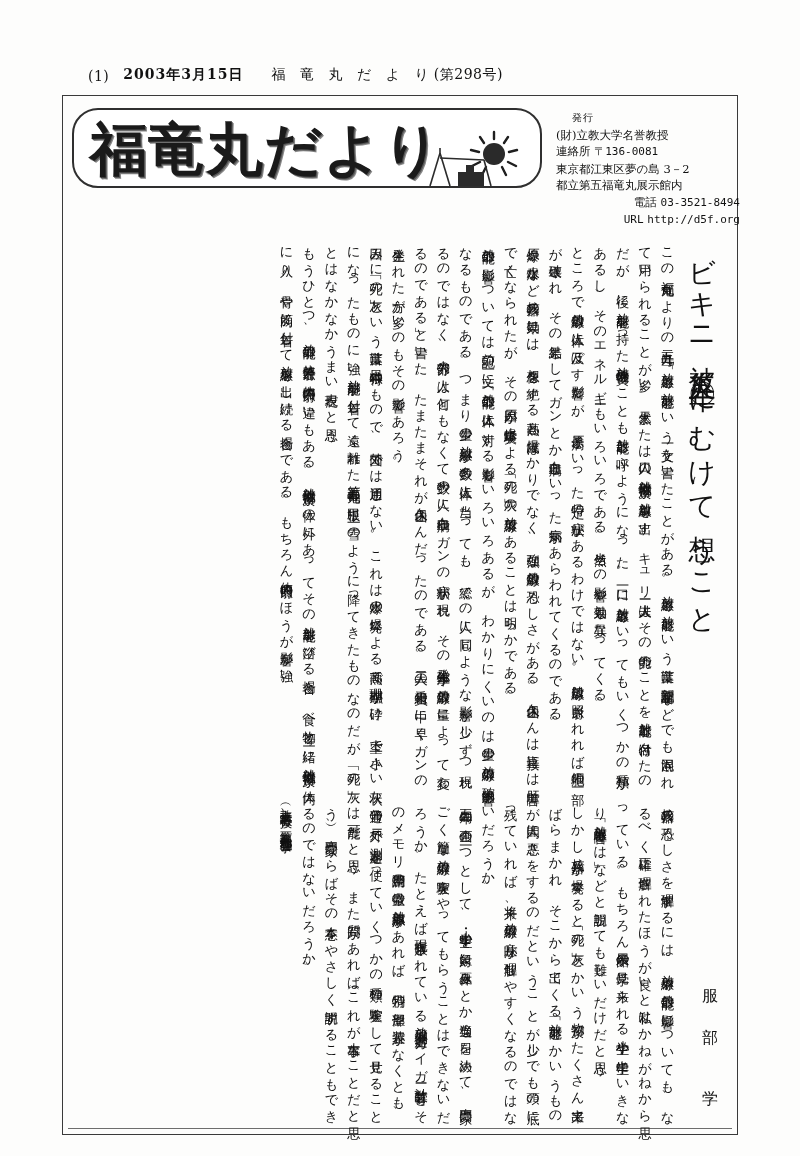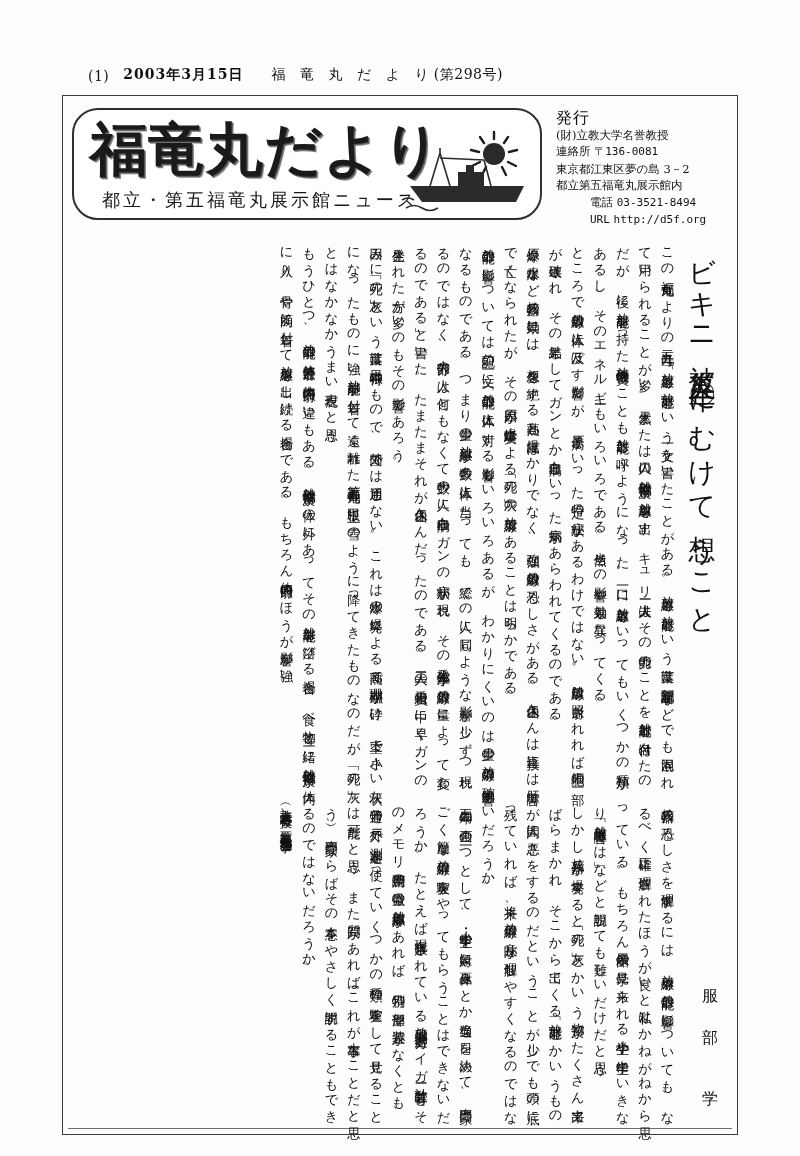--- a/index.html
+++ b/index.html
@@ -59,21 +59,21 @@
     border-right: none;
     box-sizing: border-box;
   }
 
   
   #masthead {
     position: absolute;
     left: 72px;
     top: 108px;
     width: 470px;
-    height: 112px;
+    height: 80px;
     border: 2px solid #2f2f2f;
     border-radius: 26px;
     box-sizing: border-box;
     background: #fff;
     overflow: hidden;
   }
   #masthead-title {
     position: absolute;
     left: 16px;
     top: 2px;
@@ -107,22 +107,22 @@
   #publisher {
     position: absolute;
     left: 556px;
     top: 110px;
     width: 184px;
     font-size: 11.5px;
     line-height: 16.5px;
     color: #111;
     white-space: nowrap;
   }
-  #publisher .pub-head { font-size: 16px; letter-spacing: 1px; }
-  #publisher .pub-indent { padding-left: 34px; }
+  #publisher .pub-head { font-size: 10px; letter-spacing: 1px; margin-left: 16px; }
+  #publisher .pub-indent { padding-left: 34px; text-align: right; }
   #publisher .mono { font-family: "DejaVu Sans Mono", "Liberation Mono", monospace; font-size: 11px; }
 
   
   #article {
     position: absolute;
     left: 70px;
     top: 238px;
     width: 660px;
     height: 880px;
     display: flex;

